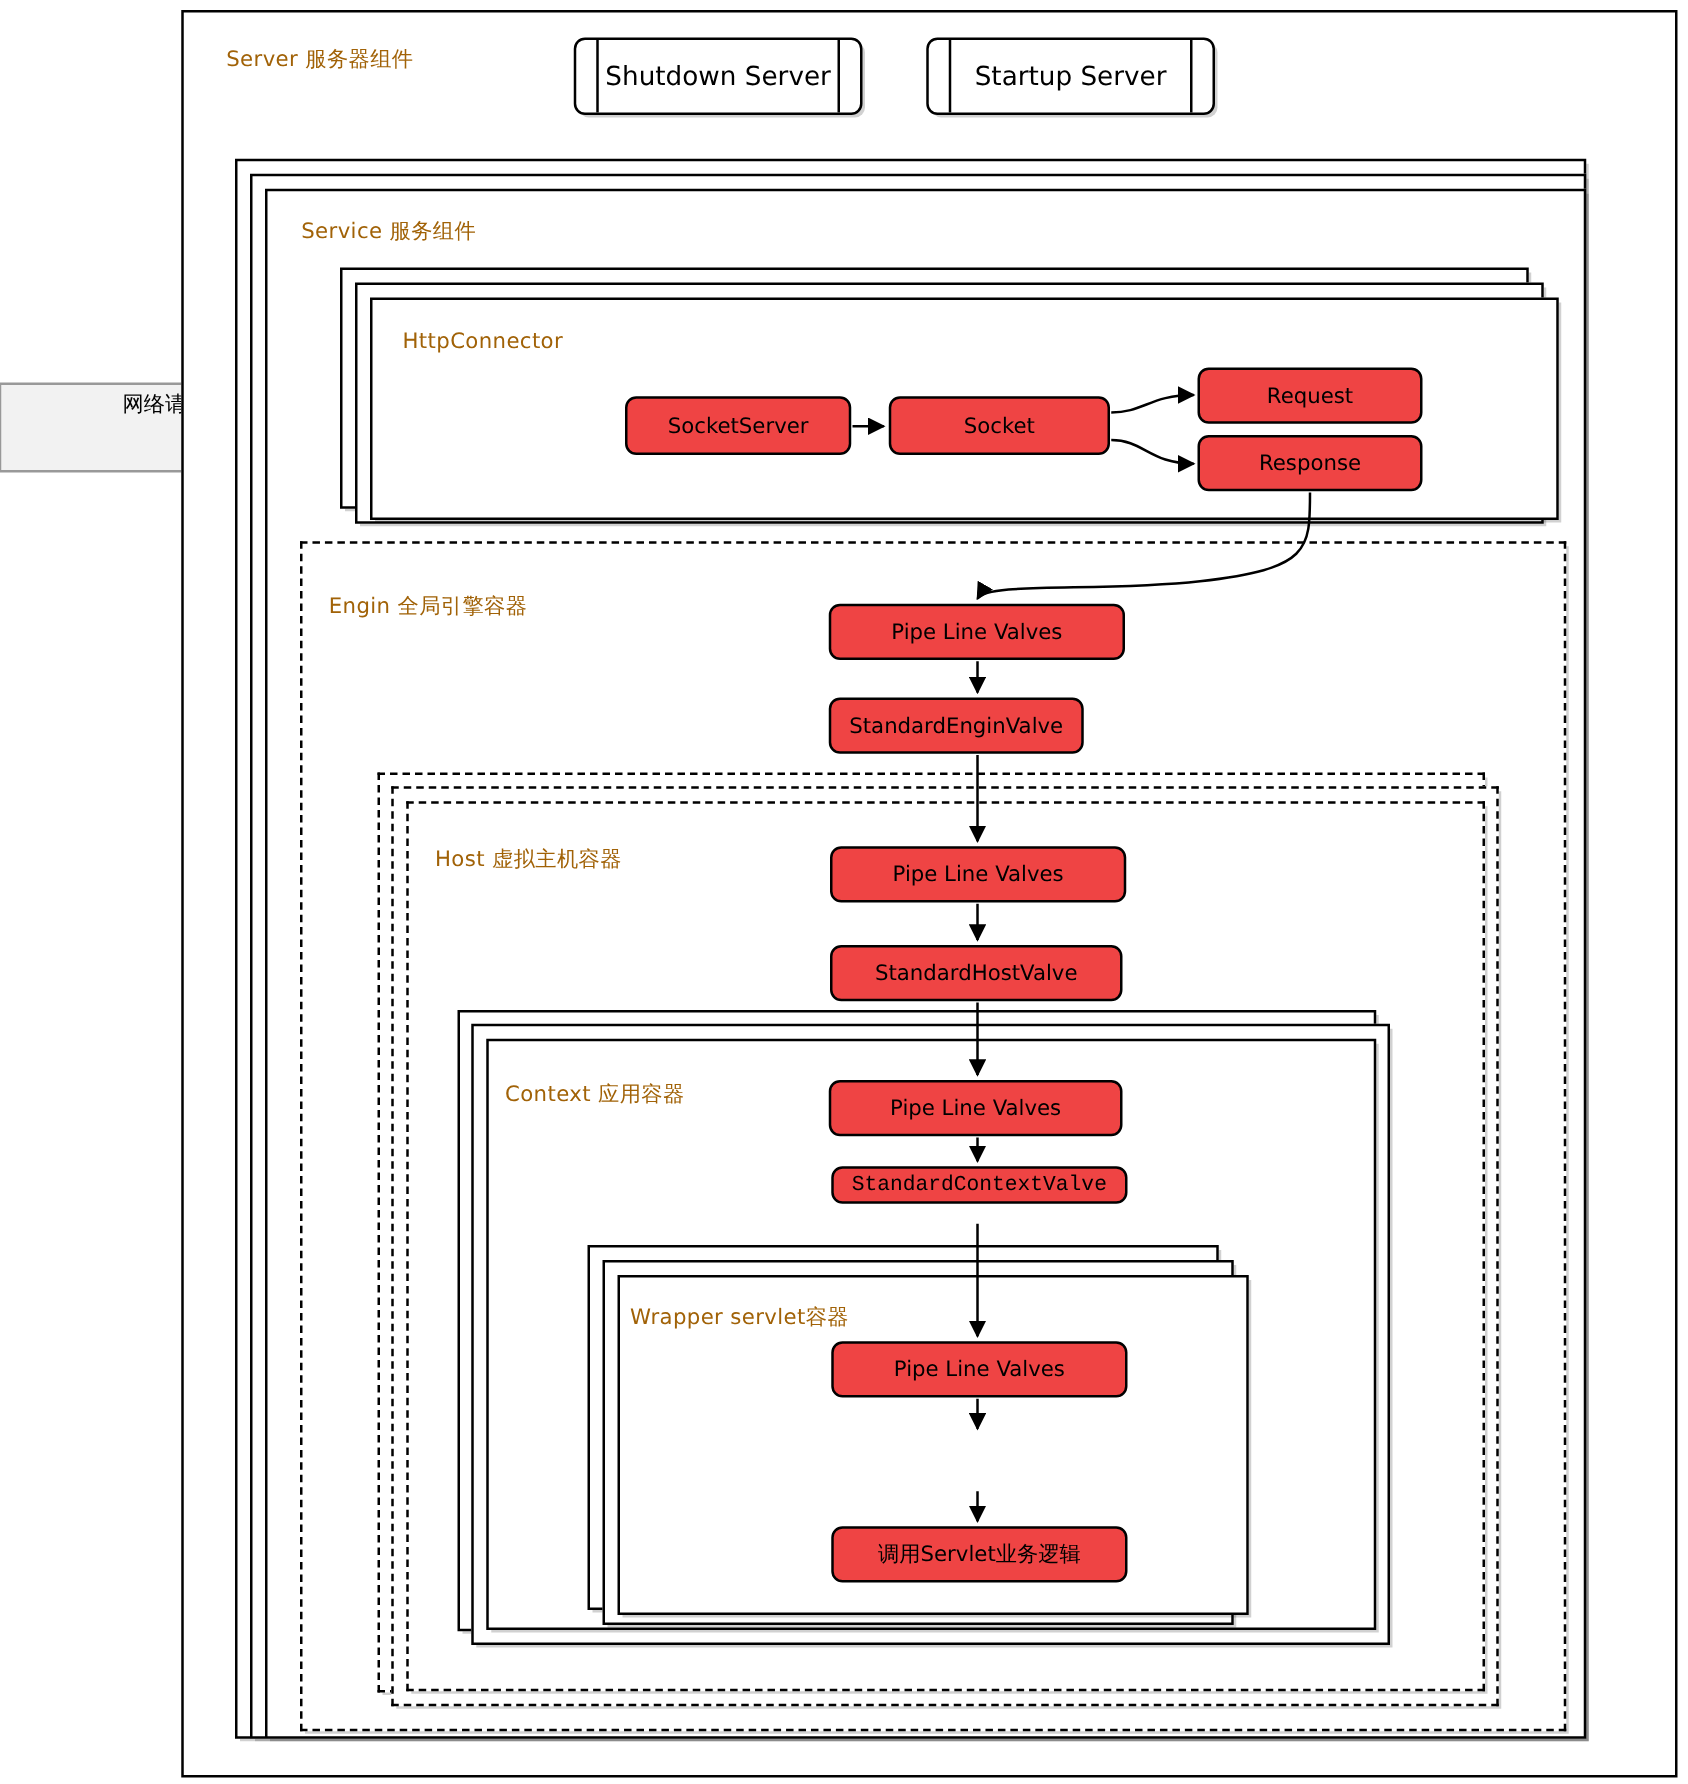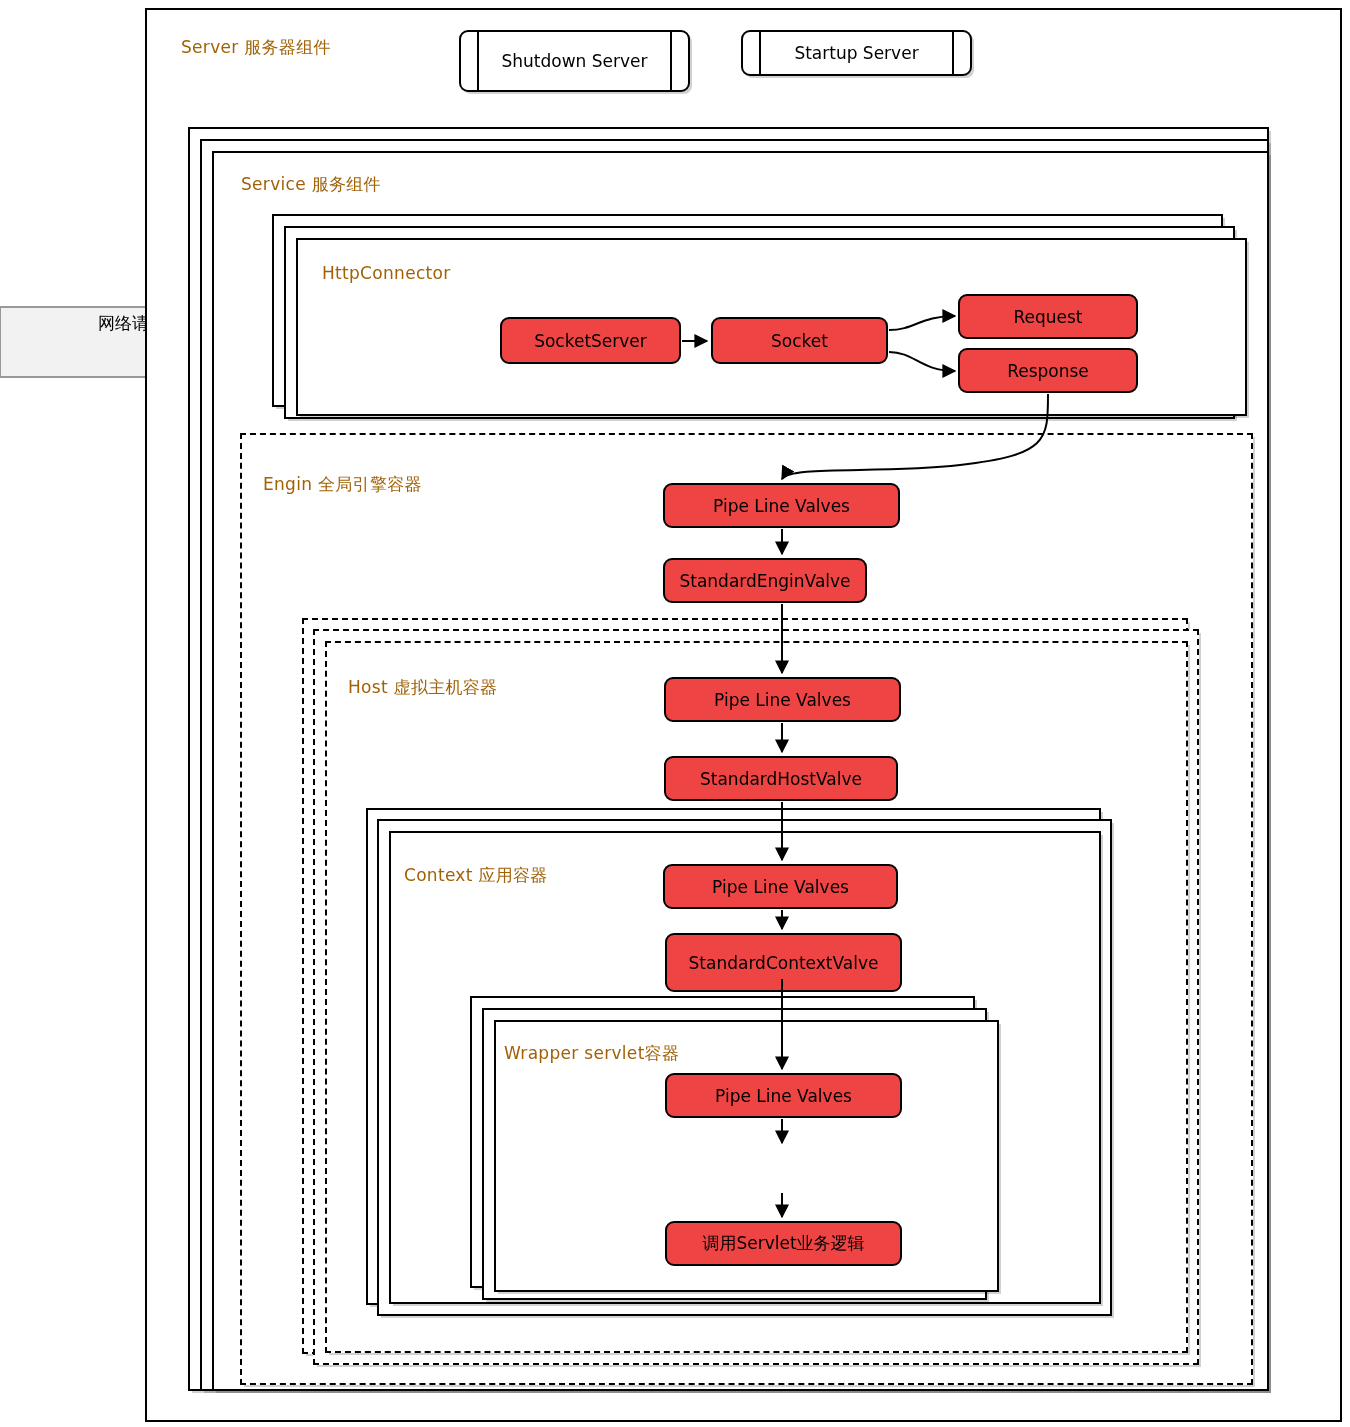--- a/index.html
+++ b/index.html
@@ -78,21 +78,21 @@
     border-left: 2px solid #000000;
   }
   .procbox .bar.l { left: 16px; }
   .procbox .bar.r { right: 16px; }
   .procbox .lbl {
     position: absolute;
     inset: 0;
     display: flex;
     align-items: center;
     justify-content: center;
-    font-size: 17px;
+    font-size: 21px;
     color: #000000;
     white-space: nowrap;
   }
 
   
   #arrows {
     position: absolute;
     left: 0; top: 0;
     width: 1350px; height: 1427px;
     pointer-events: none;
@@ -117,21 +117,21 @@
   <div class="bigarrow-label" style="left:98px; top:312px;">网络请求</div>
 
   <div class="abs card outer" style="left:145px; top:8px; width:1197px; height:1414px;"></div>
   <div class="ctitle" style="left:181px; top:36px;">Server 服务器组件</div>
 
   <div class="procbox" style="left:459px; top:30px; width:231px; height:62px;">
     <div class="bar l"></div>
     <div class="bar r"></div>
     <div class="lbl">Shutdown Server</div>
   </div>
-  <div class="procbox" style="left:741px; top:30px; width:231px; height:46px;padding-left:12px;">
+  <div class="procbox" style="left:741px; top:30px; width:231px; height:62px;padding-left:12px;">
     <div class="bar l"></div>
     <div class="bar r"></div>
     <div class="lbl">Startup Server</div>
   </div>
 
   <div class="abs stackcard" style="left:188px; top:127px; width:1081px; height:1264px;"></div>
   <div class="abs stackcard" style="left:200px; top:139px; width:1069px; height:1252px;"></div>
   <div class="abs card" style="left:212px; top:151px; width:1057px; height:1240px;"></div>
   <div class="ctitle" style="left:241px; top:173px;">Service 服务组件</div>
 
@@ -176,21 +176,21 @@
   </div>
 
   <div class="abs stackcard" style="left:366px; top:808px; width:735px; height:497px;"></div>
   <div class="abs stackcard" style="left:377px; top:819px; width:735px; height:497px;"></div>
   <div class="abs card" style="left:389px; top:831px; width:712px; height:473px;"></div>
   <div class="ctitle" style="left:404px; top:864px;">Context 应用容器</div>
 
   <div class="node" style="left:663px; top:864px; width:235px; height:45px;">
     <span>Pipe Line Valves</span>
   </div>
-  <div class="node" style="left:665px; top:933px; width:237px; height:59px;">
+  <div class="node" style="left:665px; top:933px; width:237px; height:30px;font-family:Liberation Mono, monospace;">
     <span>StandardContextValve</span>
   </div>
 
   <div class="abs stackcard" style="left:470px; top:996px; width:505px; height:292px;"></div>
   <div class="abs stackcard" style="left:482px; top:1008px; width:505px; height:292px;"></div>
   <div class="abs card" style="left:494px; top:1020px; width:505px; height:272px;"></div>
   <div class="ctitle" style="left:504px; top:1042px;">Wrapper servlet容器</div>
 
   <div class="node" style="left:665px; top:1073px; width:237px; height:45px;">
     <span>Pipe Line Valves</span>

